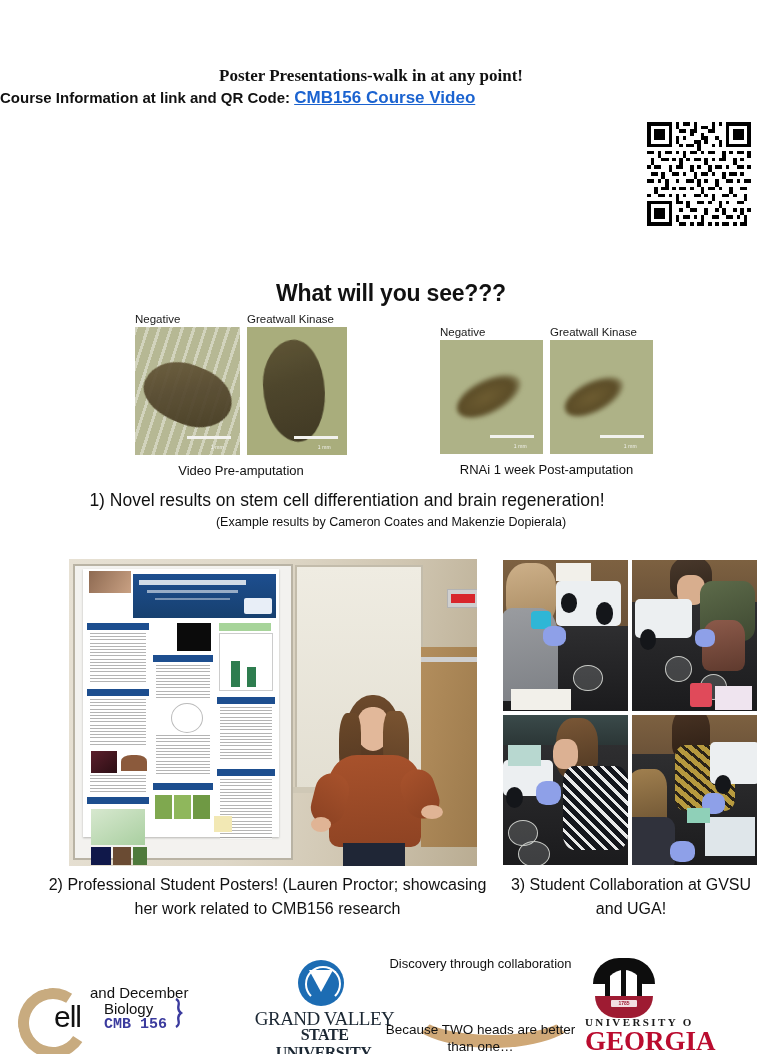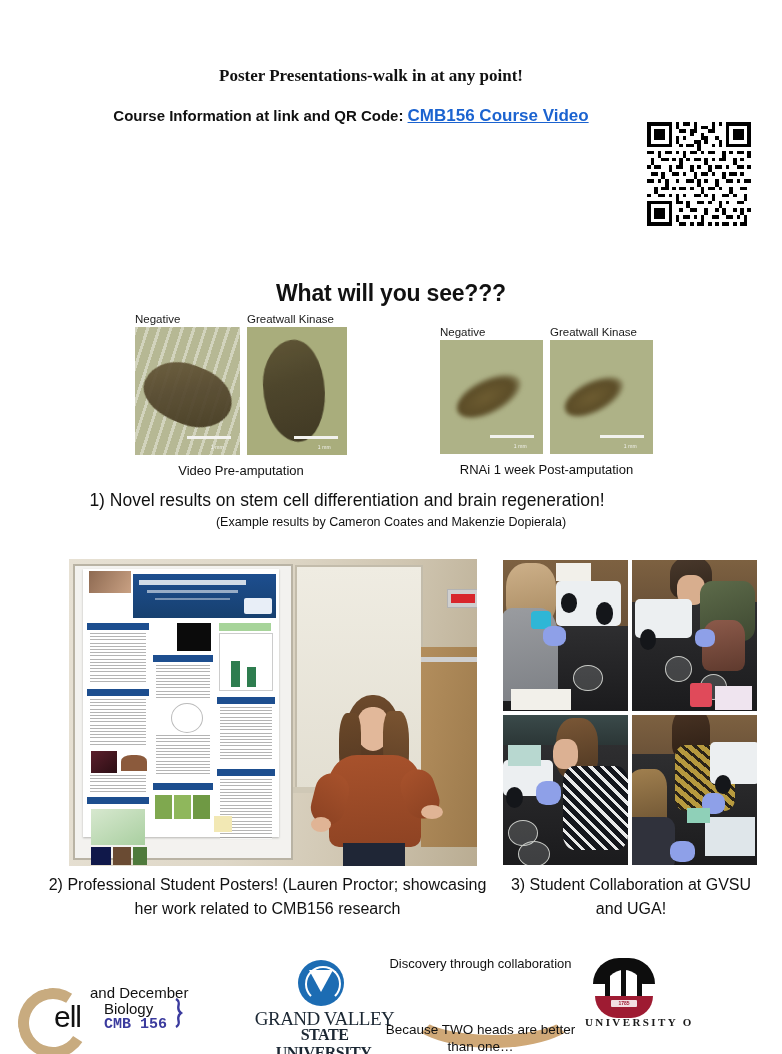--- a/index.html
+++ b/index.html
@@ -7,21 +7,21 @@
        font-family:"Liberation Sans", sans-serif;color:#111;}
 
   
   .header{position:absolute;left:0;top:44px;width:782px;}
   .title{font-size:22px;font-weight:bold;line-height:1.28;text-align:center;
          padding:0 74px;letter-spacing:-0.2px;}
   .subtitle{font-size:17px;font-weight:bold;text-align:center;margin-top:22px;
             padding-right:40px;font-family:Liberation Serif, serif;}
   .dateline{font-size:15px;font-weight:bold;text-align:center;margin-top:22px;
             padding-right:80px;}
-  .linkline{font-size:15px;font-weight:bold;text-align:center;margin-top:20px;
+  .linkline{font-size:15px;font-weight:bold;text-align:left;margin-top:2px;
             padding-right:80px;}
   .linkline .lnk{color:#1b63d0;text-decoration:underline;font-size:17px;}
 
   
   .qrwrap{position:absolute;left:647px;top:122px;width:104px;height:104px;background:#fff;}
   .qr{width:104px;height:104px;display:block;}
 
   
   .whatsee{position:absolute;left:0;top:280px;width:782px;text-align:center;
            font-size:23px;font-weight:bold;letter-spacing:-0.2px;}
@@ -548,13 +548,14 @@
   <div class="ugaarch">
     <div class="archtop"></div>
     <div class="archhole"></div>
     <div class="archcol" style="left:12px;"></div>
     <div class="archcol" style="left:28px;"></div>
     <div class="archcol" style="left:44px;"></div>
     <div class="archbase"></div>
     <div class="archyr">1785</div>
   </div>
   <div class="ugat1">UNIVERSITY O</div>
+  <div class="ugat2">GEORGIA</div>
 </div>
 
 </body></html>

